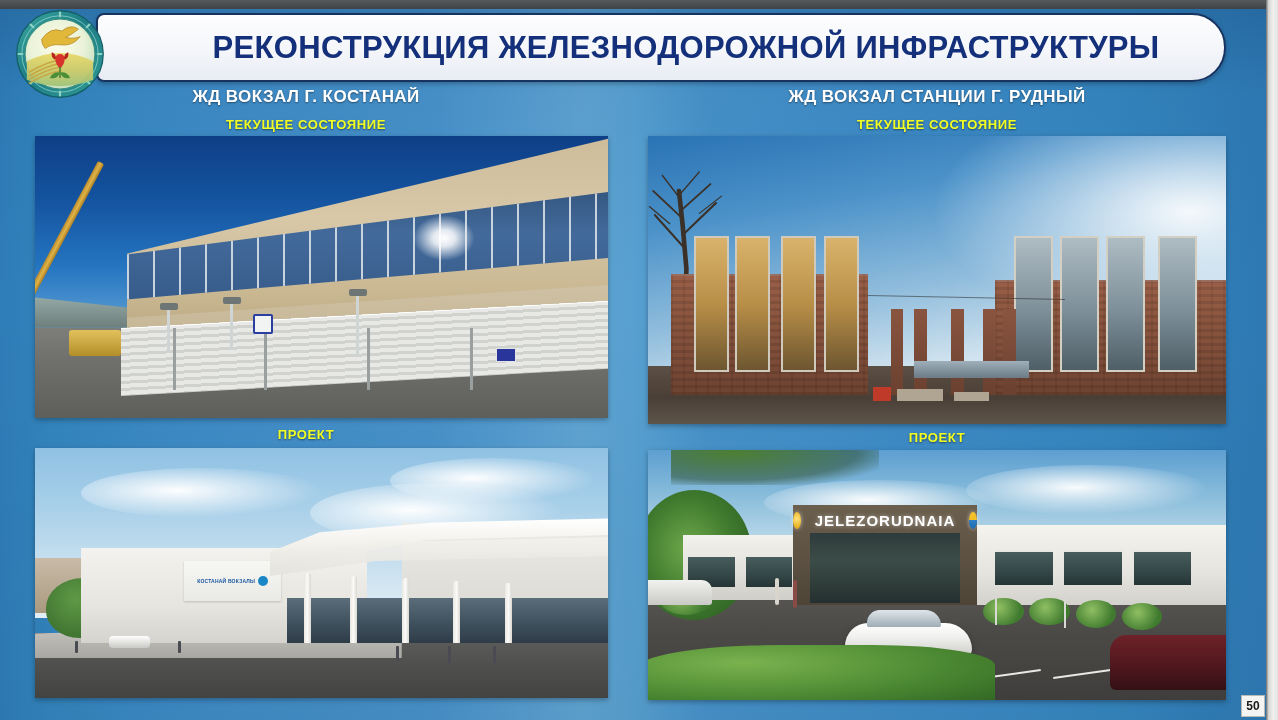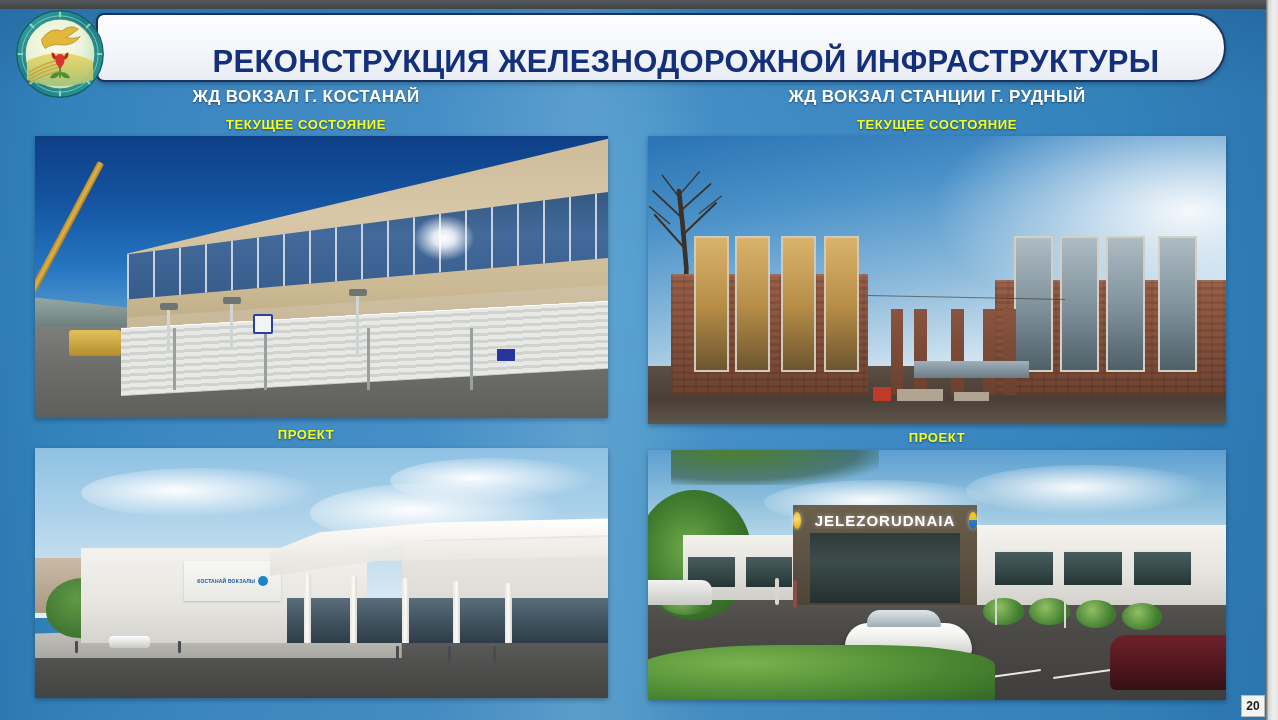--- a/index.html
+++ b/index.html
@@ -70,21 +70,21 @@
   
   .title-banner {
     position: absolute;
     left: 96px; top: 13px;
     width: 1126px; height: 65px;
     background: linear-gradient(180deg, #fdfdfe 0%, #f4f6fa 55%, #e8ecf3 100%);
     border: 2px solid #17335f;
     border-radius: 6px 6px 6px 40px / 6px 6px 6px 34px;
     box-shadow: 0 2px 4px rgba(0,0,0,0.25);
     display: flex;
-    align-items: flex-end;
+    align-items: center;
     justify-content: center;
     overflow: hidden;
     z-index: 20;
   }
   .title-banner.pill {
     border-radius: 8px 34px 34px 8px;
   }
   .title-text {
     font-size: 31px;
     font-weight: bold;
@@ -666,15 +666,15 @@
       <div class="p4-person" style="left:22%; bottom:38%; height:11%; background:#d9d5cc"></div>
       <div class="p4-person" style="left:25%; bottom:37%; height:11%; background:#8a4a46"></div>
 
       <div class="p4-hedge"></div>
     </div>
   </div>
 
   <div class="chrome-top"></div>
   <div class="chrome-right"></div>
 
-  <div class="page-num">20</div>
+  <div class="page-num">50</div>
 
 </div>
 
 </body></html>

